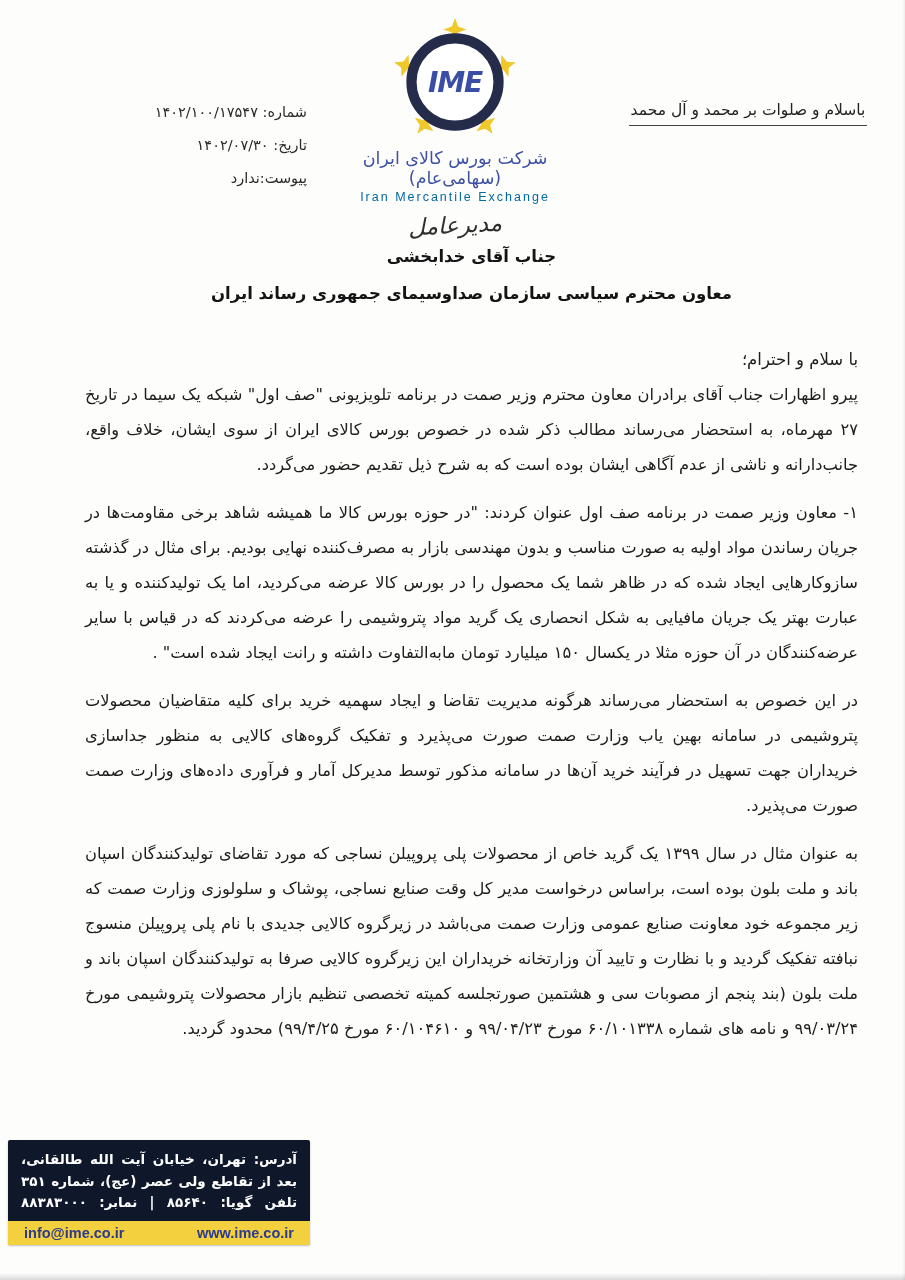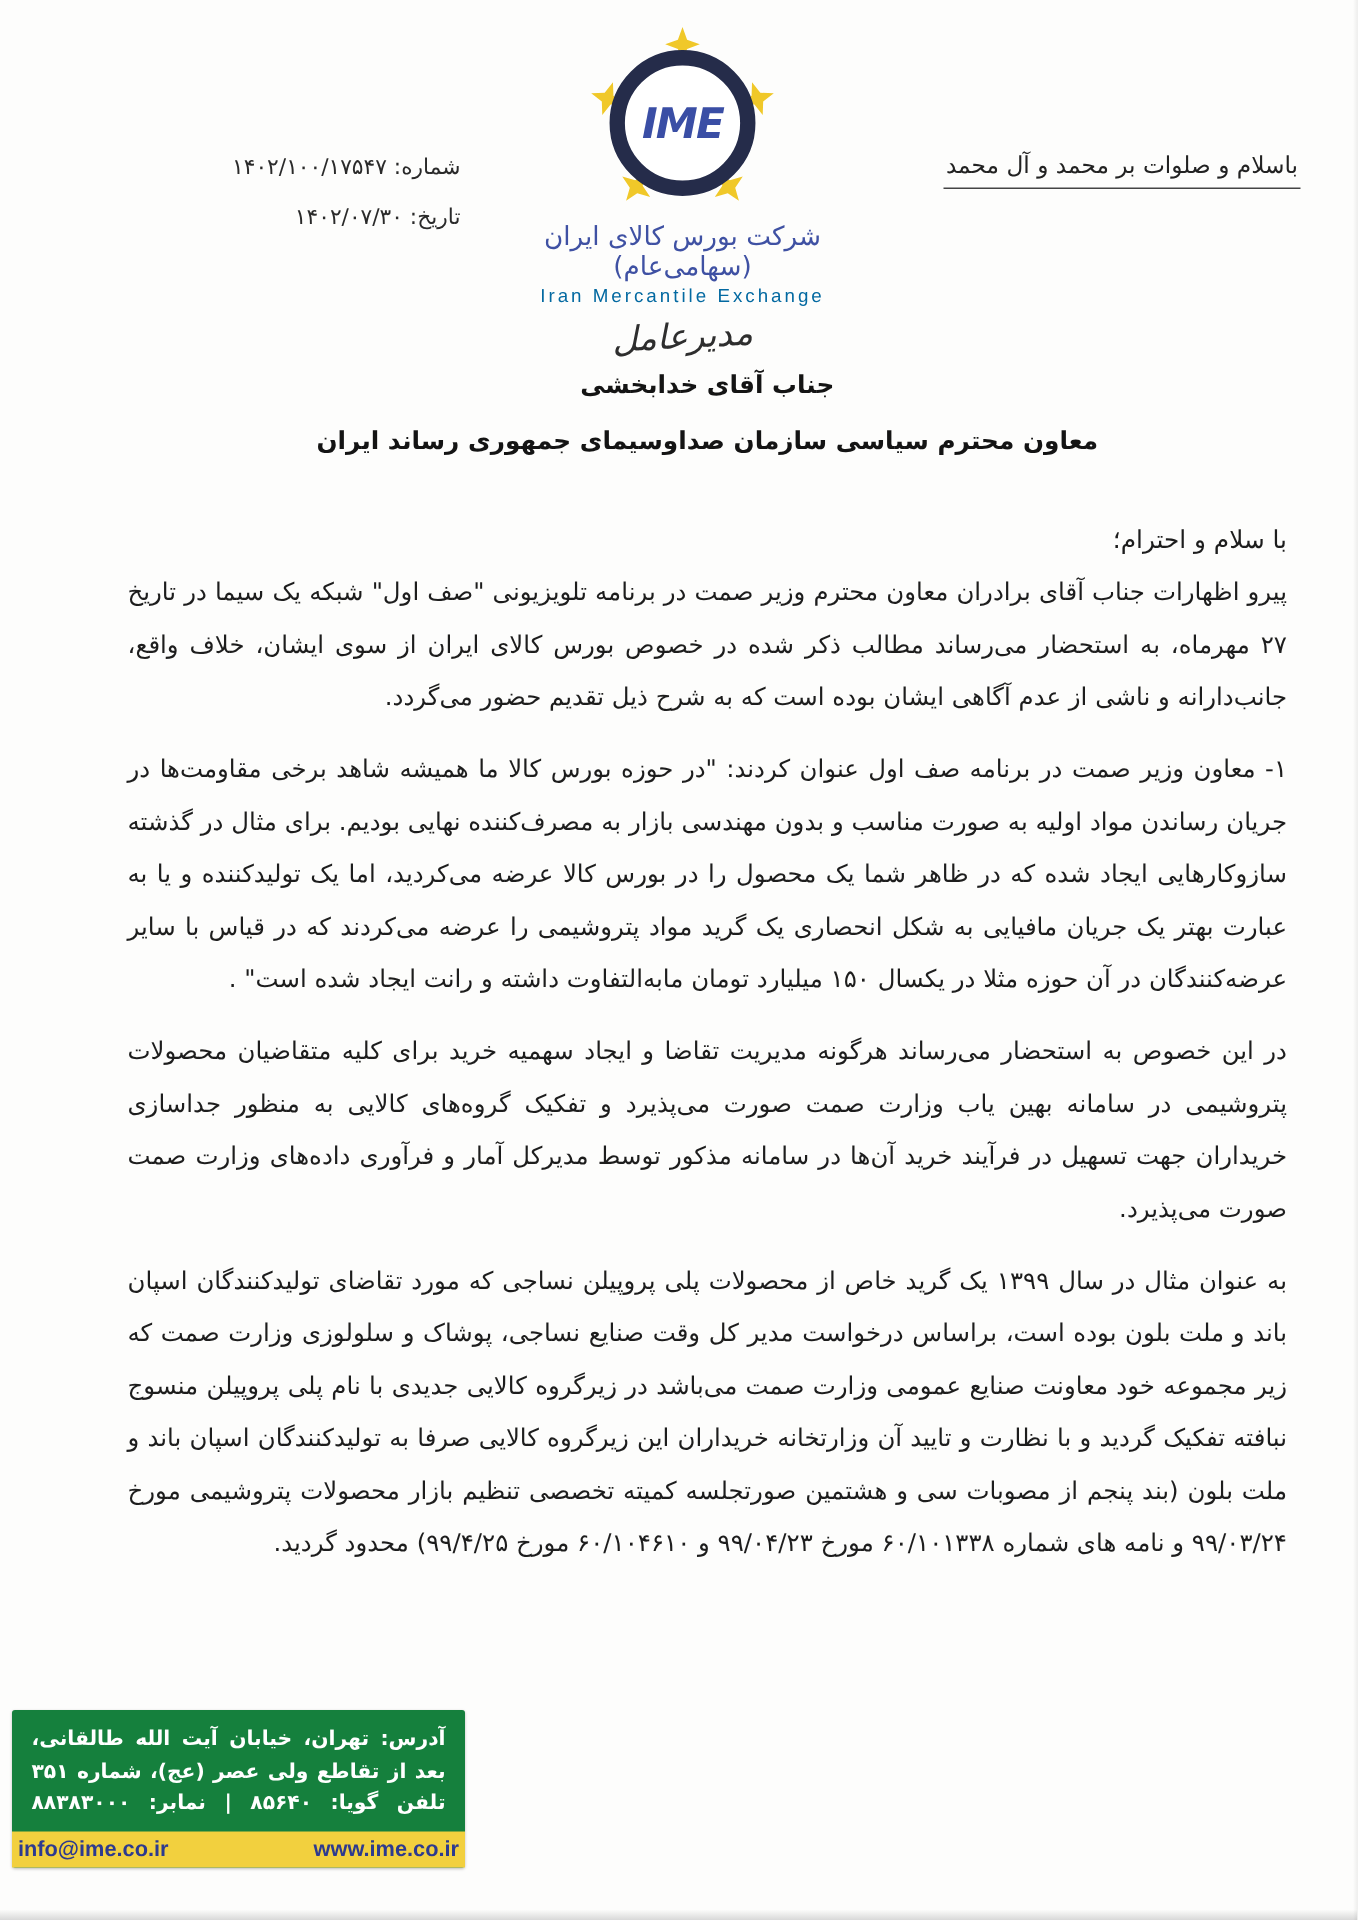--- a/index.html
+++ b/index.html
@@ -73,46 +73,47 @@
   .para{
     font-size:16.3px;line-height:35px;
     text-align:justify;color:#1d1d1d;
     margin:0 0 13px 0;
   }
   .para:last-child{margin-bottom:0;}
 
   
   .footer-box{
     position:absolute;left:8px;top:1140px;width:302px;
-    background:#15803d;border-radius:2px;
+    background:#0f172a;border-radius:2px;
     box-shadow:0 1px 2px rgba(0,0,0,0.25);
   }
   .addr{
     direction:rtl;color:#ffffff;
     font-size:13.5px;font-weight:bold;line-height:21.5px;
     padding:9px 13px 7px 13px;
   }
   .addr-line{text-align:justify;text-align-last:justify;}
   .yellow-band{
     background:#f2d03e;
     display:flex;justify-content:space-between;align-items:center;
-    padding:4px 4px;
+    padding:4px 16px;
     font-family:"Liberation Sans",sans-serif;
     font-weight:bold;font-size:14.5px;color:#2d3a8f;
     direction:ltr;
   }
 </style>
 </head>
 <body>
 
 <div class="page">
 
   <div class="meta">
     <div>شماره: ۱۴۰۲/۱۰۰/۱۷۵۴۷</div>
     <div>تاریخ: ۱۴۰۲/۰۷/۳۰</div>
+    <div>پیوست:ندارد</div>
   </div>
 
   <div class="logo-block">
     <svg class="logo-svg" width="128" height="128" viewBox="0 0 100 100">
       <g fill="#f0c829">
         <path transform="translate(50,9) rotate(0)" d="M0,-9 L2.4,-2.4 L9,0 L2.4,2.4 L0,9 L-2.4,2.4 L-9,0 L-2.4,-2.4 Z"></path>
         <path transform="translate(89,37.3) rotate(72)" d="M0,-9 L2.4,-2.4 L9,0 L2.4,2.4 L0,9 L-2.4,2.4 L-9,0 L-2.4,-2.4 Z"></path>
         <path transform="translate(74.1,83.2) rotate(144)" d="M0,-9 L2.4,-2.4 L9,0 L2.4,2.4 L0,9 L-2.4,2.4 L-9,0 L-2.4,-2.4 Z"></path>
         <path transform="translate(25.9,83.2) rotate(216)" d="M0,-9 L2.4,-2.4 L9,0 L2.4,2.4 L0,9 L-2.4,2.4 L-9,0 L-2.4,-2.4 Z"></path>
         <path transform="translate(11,37.3) rotate(288)" d="M0,-9 L2.4,-2.4 L9,0 L2.4,2.4 L0,9 L-2.4,2.4 L-9,0 L-2.4,-2.4 Z"></path>

